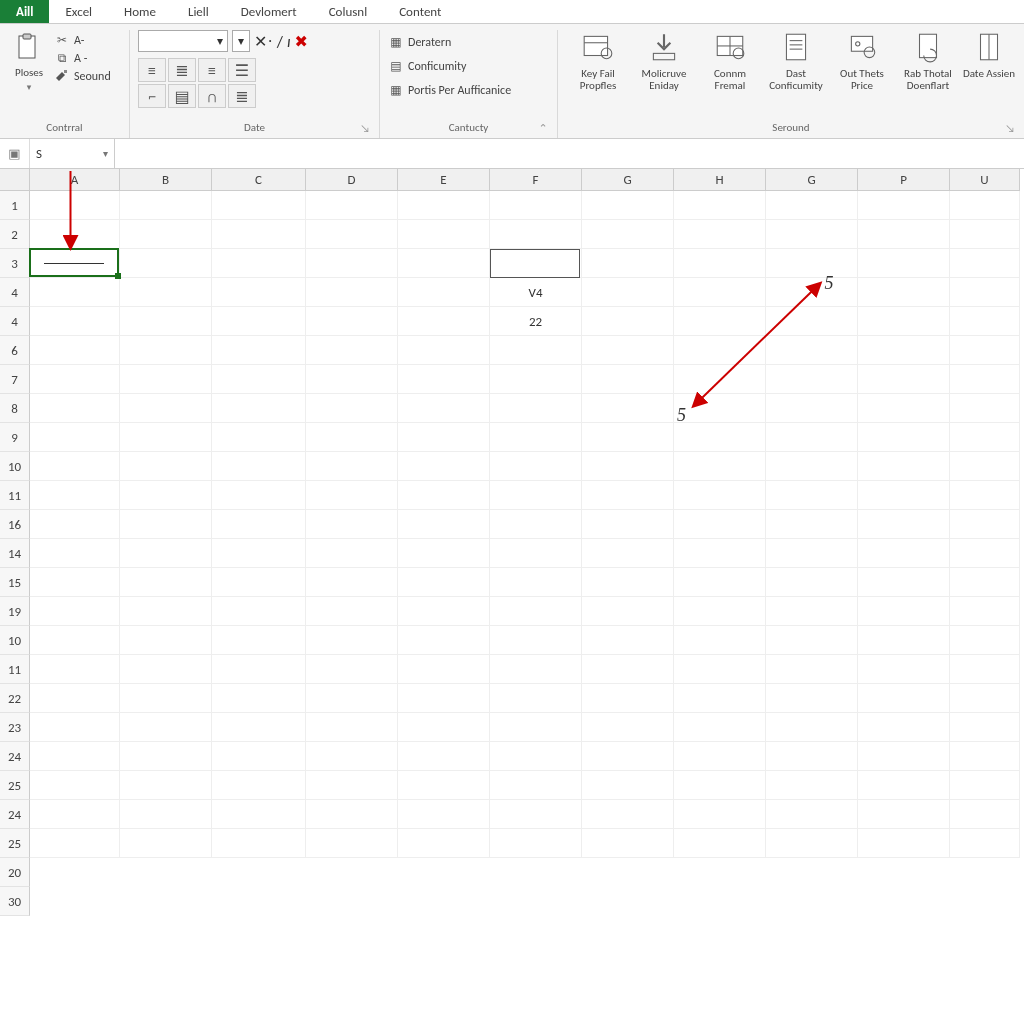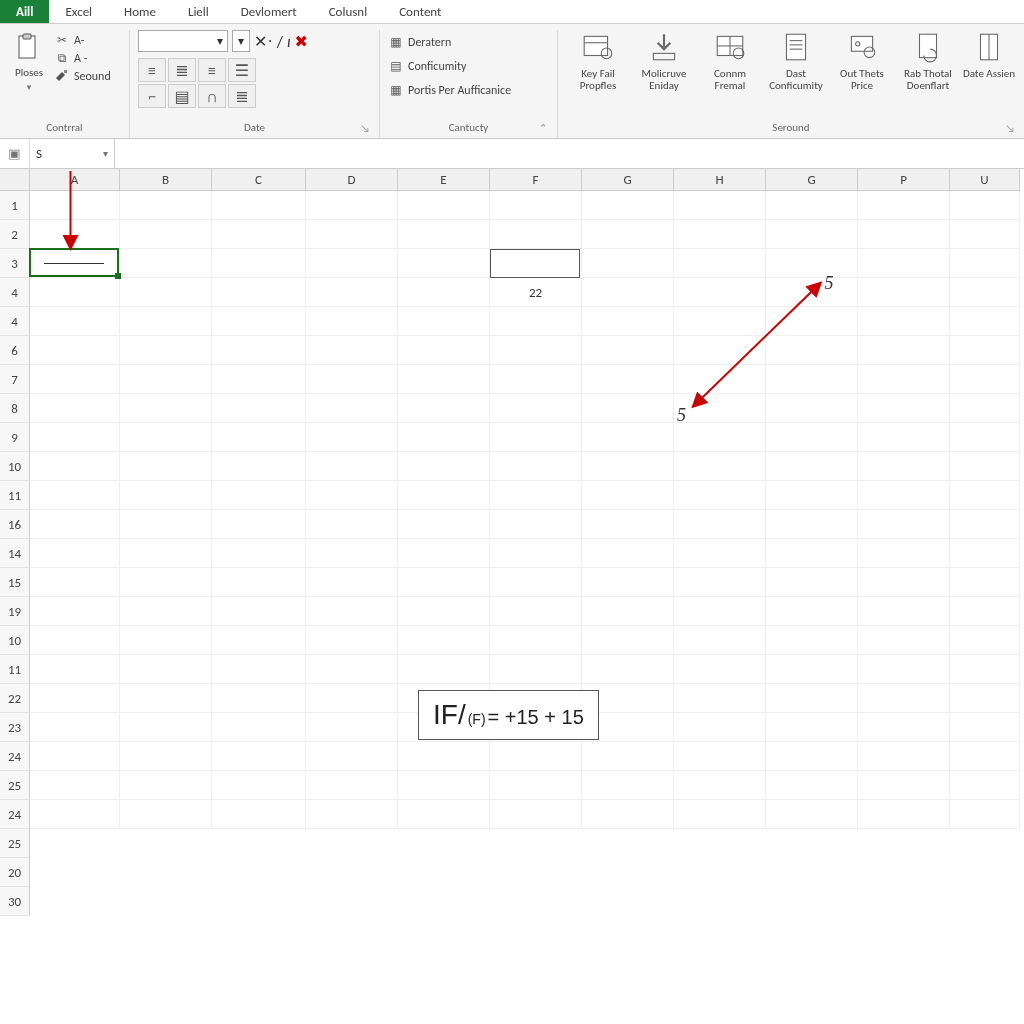--- a/index.html
+++ b/index.html
@@ -539,20 +539,33 @@
         <div class="cell" style="width: 92px;"></div>
         <div class="cell" style="width: 92px;"></div>
         <div class="cell" style="width: 70px;"></div>
       </div>
       <div class="cell-row">
         <div class="cell" style="width: 90px;"></div>
         <div class="cell" style="width: 92px;"></div>
         <div class="cell" style="width: 94px;"></div>
         <div class="cell" style="width: 92px;"></div>
         <div class="cell" style="width: 92px;"></div>
+        <div class="cell" style="width: 92px;">V4</div>
+        <div class="cell" style="width: 92px;"></div>
+        <div class="cell" style="width: 92px;"></div>
+        <div class="cell" style="width: 92px;"></div>
+        <div class="cell" style="width: 92px;"></div>
+        <div class="cell" style="width: 70px;"></div>
+      </div>
+      <div class="cell-row">
+        <div class="cell" style="width: 90px;"></div>
+        <div class="cell" style="width: 92px;"></div>
+        <div class="cell" style="width: 94px;"></div>
+        <div class="cell" style="width: 92px;"></div>
+        <div class="cell" style="width: 92px;"></div>
         <div class="cell" style="width: 92px;">22</div>
         <div class="cell" style="width: 92px;"></div>
         <div class="cell" style="width: 92px;"></div>
         <div class="cell" style="width: 92px;"></div>
         <div class="cell" style="width: 92px;"></div>
         <div class="cell" style="width: 70px;"></div>
       </div>
       <div class="cell-row">
         <div class="cell" style="width: 90px;"></div>
         <div class="cell" style="width: 92px;"></div>
@@ -812,18 +825,13 @@
         </marker>
         <marker id="ahB" markerWidth="8" markerHeight="8" refX="4" refY="4" orient="auto-start-reverse">
           <path d="M0,0 L8,4 L0,8 Z" fill="#c00"></path>
         </marker>
       </defs>
       <line x1="697" y1="233.7" x2="816.6" y2="117.7" stroke="#c00" stroke-width="2" marker-end="url(#ahA)" marker-start="url(#ahB)"></line>
     </svg>
   <div class="annot-label" id="lblA" style="left: 824.6px; top: 103.7px;">5</div>
   <div class="annot-label" id="lblB" style="left: 677px; top: 235.7px;">5</div>
 
-  <div class="formula-float" id="formulaFloat" style="left: 418px; top: 521px;">
-    <span class="big">IF/</span>
-    <span class="sm">(F)</span>
-    <span class="mid">= +15 + 15</span>
-  </div>
 </div>
 
 </body></html>

